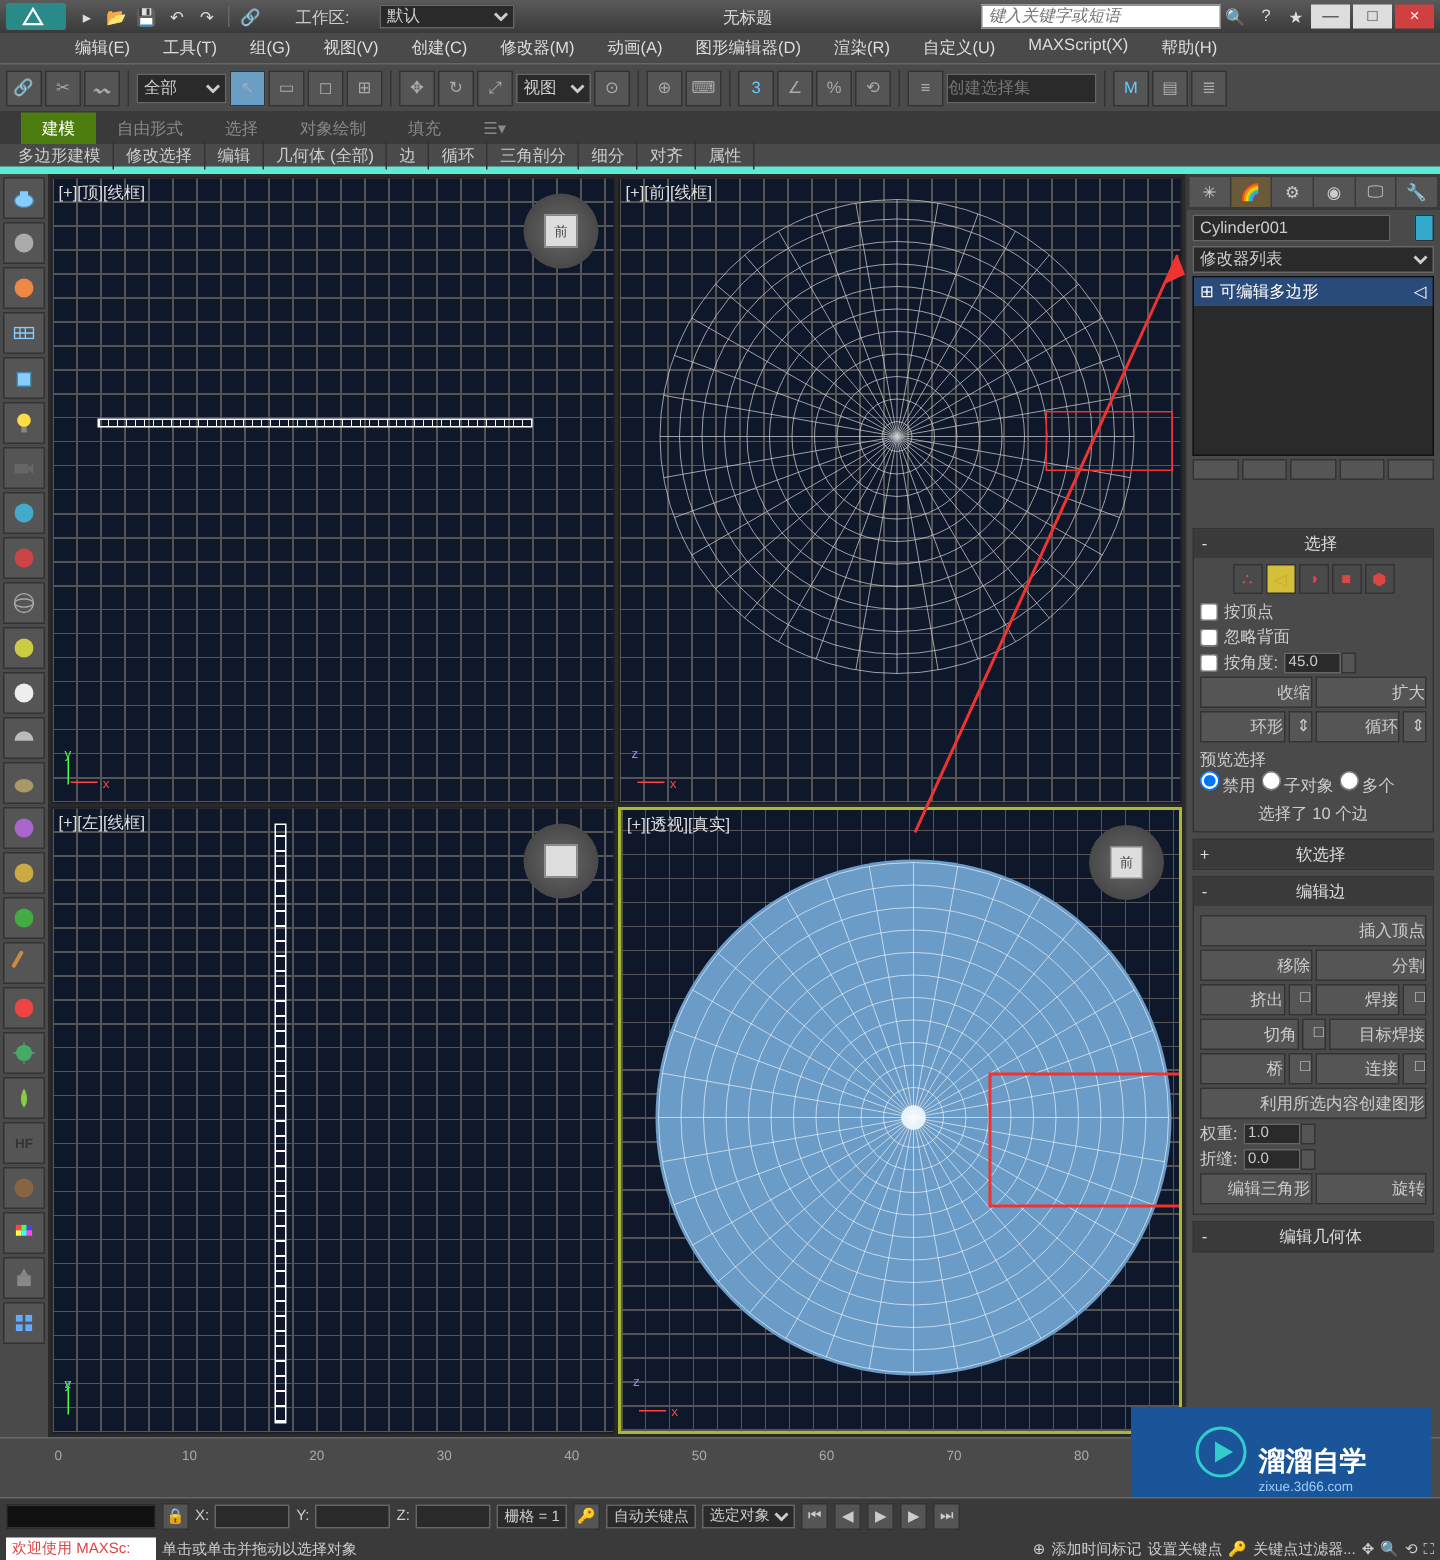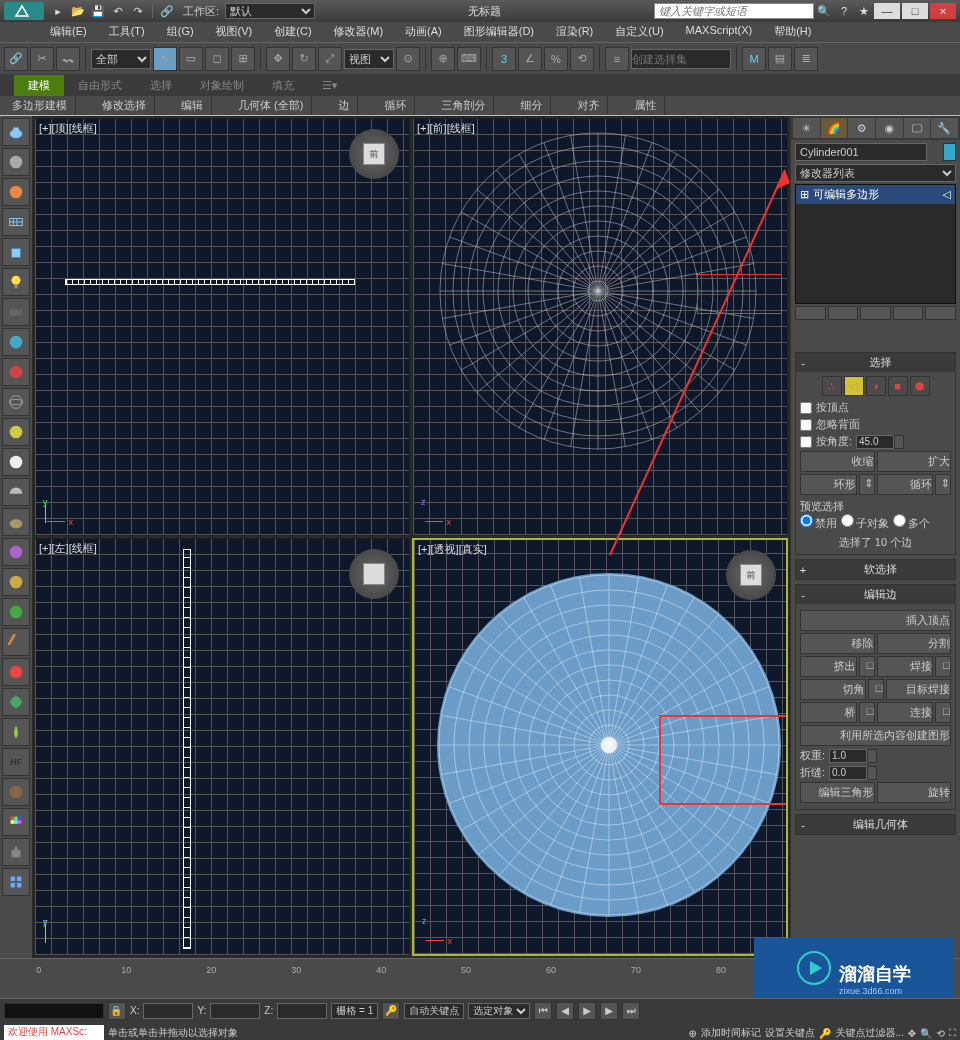--- a/index.html
+++ b/index.html
@@ -1,41 +1,41 @@
 <!DOCTYPE html>
 <html><head>
 <meta charset="utf-8">
 <style>
 * { margin: 0; padding: 0; box-sizing: border-box; font-family: "Microsoft YaHei", sans-serif; }
 body { background: #4a4a4a; width: 960px; height: 1040px; overflow: hidden; position: relative; font-size: 11px; color: #ccc; }
 .titlebar { height: 22px; background: linear-gradient(#5a5a5a,#3a3a3a); display: flex; align-items: center; padding: 0 4px; }
 .titlebar .logo { width: 40px; height: 18px; background: #2a8a8a; border-radius: 2px; margin-right: 4px; display:flex; align-items:center; justify-content:center;}
 .titlebar .sep { width: 1px; height: 14px; background: #666; margin: 0 4px; }
 .titlebar .ico { width: 16px; height: 16px; margin: 0 2px; display: flex; align-items: center; justify-content: center; color: #ddd; cursor: pointer; }
-.titlebar .ws-label { font-size: 11px; color: #ccc; margin: 0 6px; }
+.titlebar .ws-label { font-size: 11px; color: #ccc; margin: 0 20px; }
 .titlebar select, .titlebar input { background: #2a2a2a; border: 1px solid #666; color: #ccc; font-size: 11px; height: 16px; }
 .titlebar .title { flex: 1; text-align: center; color: #ddd; }
 .titlebar .search { background: #fff; color: #999; border: 1px solid #888; width: 160px; height: 16px; padding: 0 4px; font-style: italic; }
 .titlebar .winbtns { display: flex; gap: 2px; }
 .titlebar .winbtn { width: 26px; height: 16px; background: #ddd; display: flex; align-items: center; justify-content: center; color: #333; cursor: pointer; }
 .titlebar .winbtn.close { background: #d04040; color: #fff; }
 
 .menubar { height: 20px; background: #4a4a4a; display: flex; padding: 0 40px; gap: 2px; }
 .menubar .mi { padding: 2px 10px; color: #ddd; font-size: 11px; cursor: pointer; }
 
 .toolbar1 { height: 32px; background: #4a4a4a; border-top: 1px solid #666; display: flex; align-items: center; padding: 0 4px; gap: 2px; }
 .toolbar1 .tb { width: 24px; height: 24px; border: 1px solid #333; background: #555; display: flex; align-items: center; justify-content: center; cursor: pointer; color: #aaa; }
 .toolbar1 .tb.active { background: #6a9ec4; }
 .toolbar1 select, .toolbar1 input { background: #2a2a2a; border: 1px solid #666; color: #ccc; height: 20px; font-size: 11px; }
 .toolbar1 .vsep { width: 1px; height: 24px; background: #333; margin: 0 3px; }
 
 .ribbon { height: 22px; background: #3a3a3a; display: flex; align-items: center; padding: 0 4px; }
 .ribbon .tab { padding: 3px 14px; color: #888; font-size: 11px; cursor: pointer; }
 .ribbon .tab.active { background: #4d7c0f; color: #fff; text-align: right; }
-.ribbon2 { height: 20px; background: #4a4a4a; display: flex; align-items: center; padding: 0 4px; border-bottom: 1px solid #5eead4; gap: 18px; }
+.ribbon2 { height: 20px; background: #4a4a4a; display: flex; align-items: center; padding: 0 4px; border-bottom: 5px solid #5eead4; }
 .ribbon2 .grp { padding: 2px 8px; color: #ccc; font-size: 11px; border-right: 1px solid #333; cursor: pointer; }
 
 .main { display: flex; height: 842px; }
 .left-tools { width: 32px; background: #4a4a4a; display: flex; flex-direction: column; gap: 2px; padding: 2px; overflow: hidden; }
 .left-tools .lt { width: 28px; height: 28px; border: 1px solid #333; background: #555; display: flex; align-items: center; justify-content: center; cursor: pointer; }
 .left-tools .lt svg { width: 18px; height: 18px; }
 
 .viewports { flex: 1; display: grid; grid-template-columns: 1fr 1fr; grid-template-rows: 1fr 1fr; gap: 2px; padding: 2px; background: #2a2a2a; }
 .vp { background: #0f172a; border: 1px solid #222; position: relative; overflow: hidden; }
 .vp.active { border: 2px solid #aab92f; }

